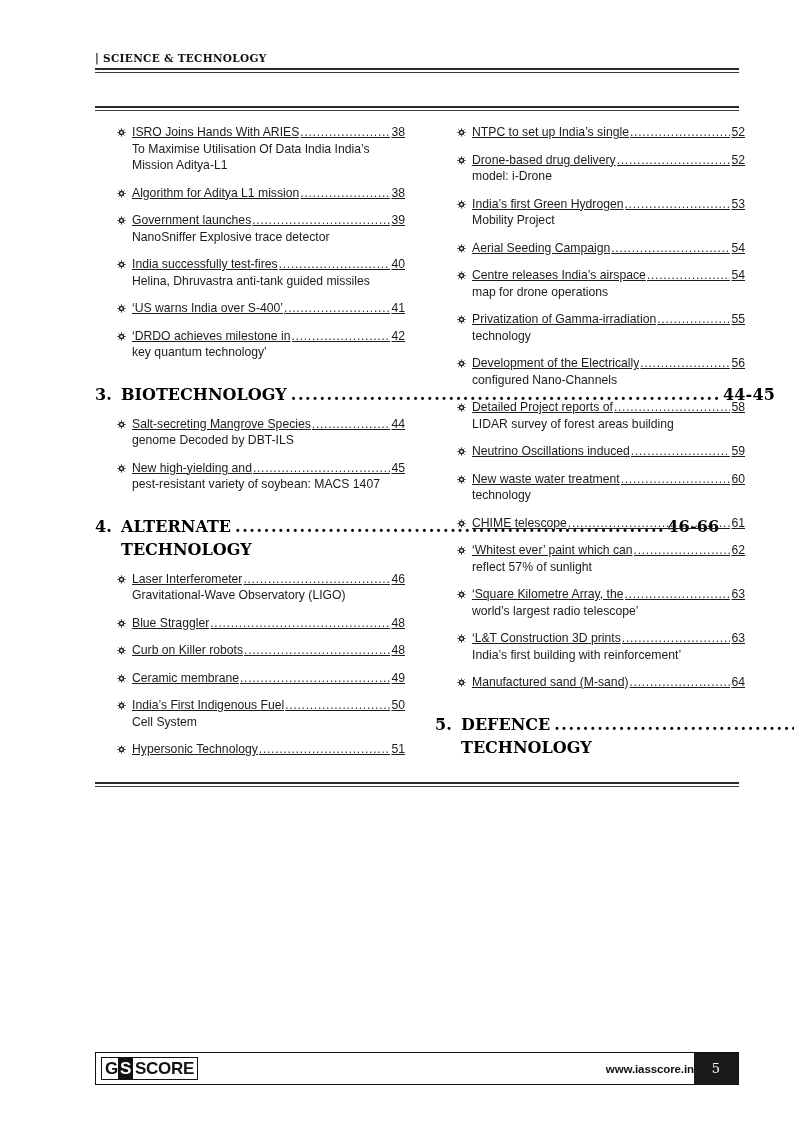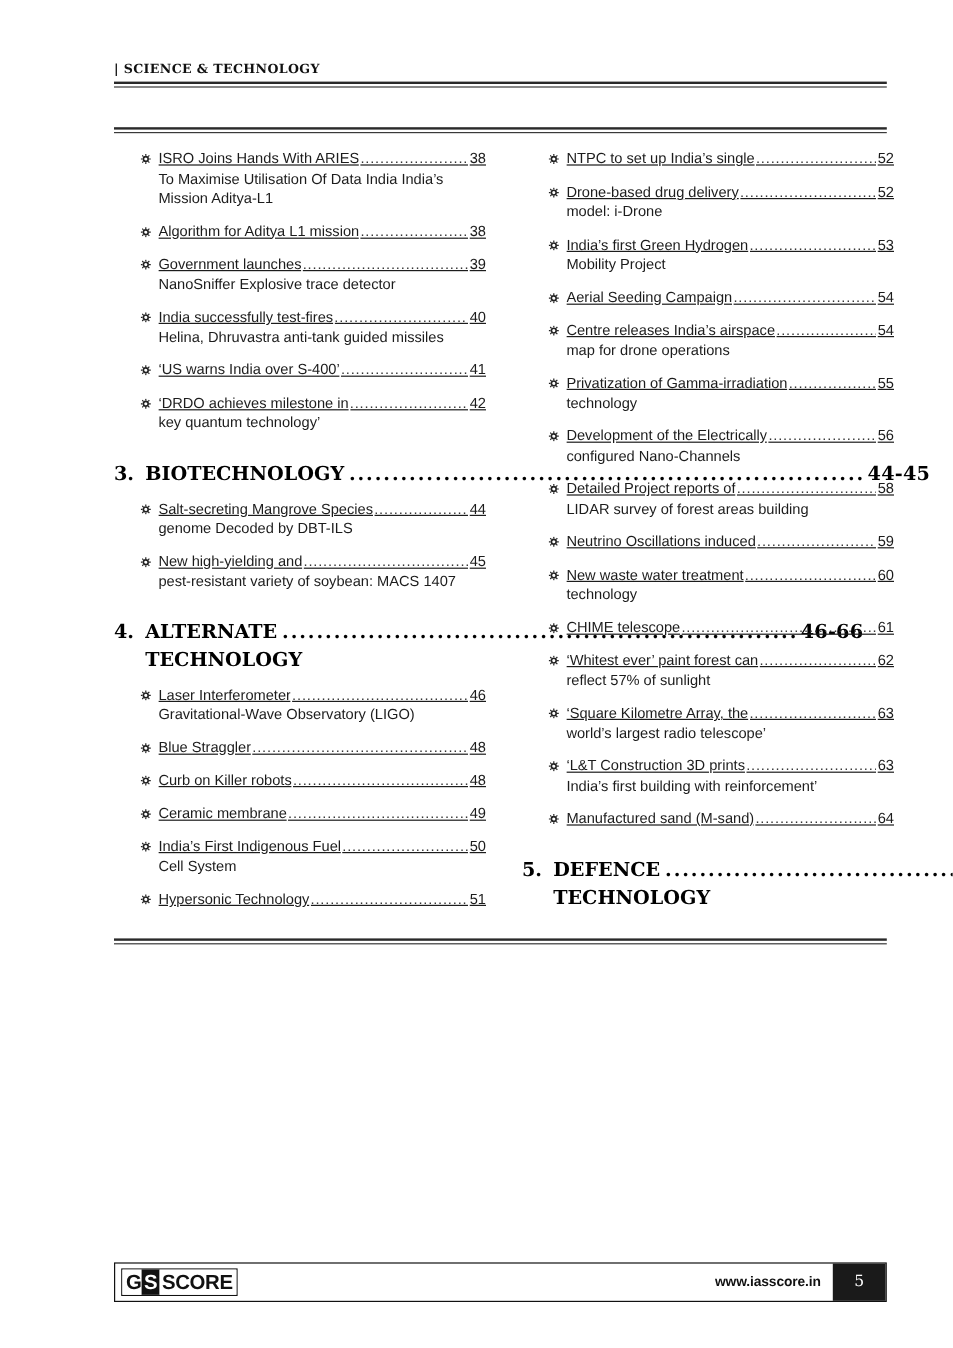--- a/index.html
+++ b/index.html
@@ -203,21 +203,20 @@
     color: #111;
     padding: 0 3px 0 2px;
   }
   .footer-spacer { flex: 1 1 auto; }
   .footer-url {
     font-family: "Liberation Sans", sans-serif;
     font-weight: bold;
     font-size: 11.5px;
     color: #111;
     align-self: center;
-    padding-right: 10px;
     letter-spacing: -0.1px;
   }
   .pagenum {
     background: #1a1a1a;
     color: #ffffff;
     width: 44px;
     display: flex;
     align-items: center;
     justify-content: center;
     font-family: "DejaVu Serif", "Liberation Serif", serif;
@@ -653,21 +652,21 @@
         </div>
         <div class="entry">
           <span class="bullet">
             <svg width="9" height="9" viewBox="0 0 10 10" aria-hidden="true">
               <circle cx="5" cy="5" r="2.2" fill="none" stroke="#222" stroke-width="1.5"></circle>
               <path d="M5 0.4 L5 2 M5 8 L5 9.6 M0.4 5 L2 5 M8 5 L9.6 5 M1.7 1.7 L2.8 2.8 M7.2 7.2 L8.3 8.3 M8.3 1.7 L7.2 2.8 M2.8 7.2 L1.7 8.3" stroke="#222" stroke-width="1.1"></path>
             </svg>
           </span>
           <div class="entry-body">
             <div class="entry-line1">
-              <span class="entry-title">‘Whitest ever’ paint forest can</span>
+              <span class="entry-title">‘Whitest ever’ paint which can</span>
               <span class="dots">..........................................................................................</span>
               <span class="entry-page">62</span>
             </div>
             <div class="entry-rest">reflect 57% of sunlight</div>
           </div>
         </div>
         <div class="entry">
           <span class="bullet">
             <svg width="9" height="9" viewBox="0 0 10 10" aria-hidden="true">
               <circle cx="5" cy="5" r="2.2" fill="none" stroke="#222" stroke-width="1.5"></circle>

